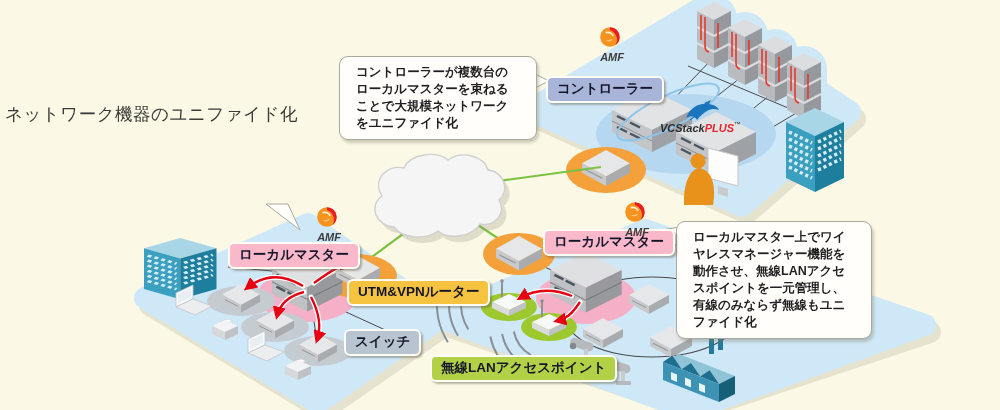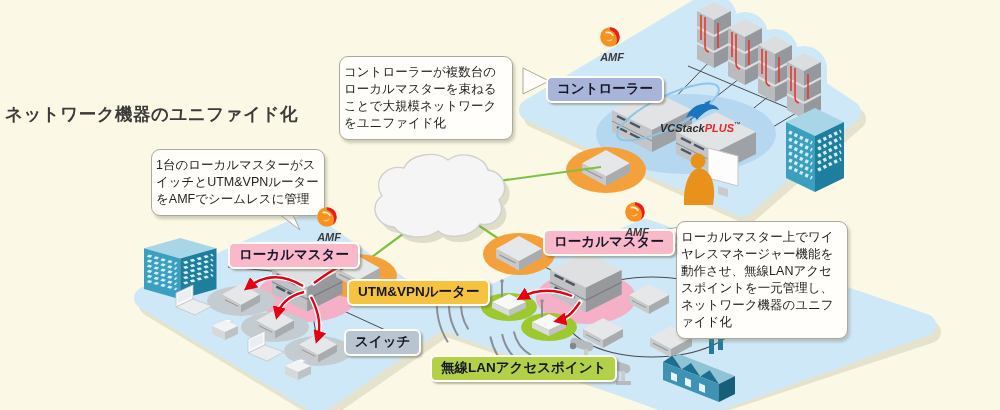--- a/index.html
+++ b/index.html
@@ -4,26 +4,26 @@
 <style>
   html,body{margin:0;padding:0;}
   .stage{
     position:relative;width:1000px;height:410px;overflow:hidden;
     background:#FBF9E5;
     font-family:"Liberation Sans",sans-serif;
   }
   .scene{position:absolute;left:0;top:0;}
   .title{
     position:absolute;left:5px;top:102px;
-    font-size:17.5px;font-weight:bold;color:#3b3b3b;letter-spacing:.5px;
+    font-size:17.5px;font-weight:normal;color:#3b3b3b;letter-spacing:.5px;
   }
   .callout{
     position:absolute;background:#FFFEFB;border:1px solid #A9A99E;border-radius:9px;
     box-shadow:2px 3px 3px rgba(120,120,95,.35);
-    padding:7px 4px;font-size:12.5px;line-height:1.36;color:#1f1f1f;
+    padding:7px 16px;font-size:12.5px;line-height:1.36;color:#1f1f1f;font-weight:bold;
   }
   .co-controller{left:339px;top:56px;width:164px;}
   .co-left{left:151px;top:149px;width:164px;}
   .co-right{left:676px;top:221px;width:162px;}
   .nlabel{
     position:absolute;border-radius:6px;border:2px solid #FDFDF6;
     box-shadow:2px 2px 2px rgba(100,100,75,.45);
     padding:2px 9px 3px;font-size:13.5px;font-weight:bold;color:#16162b;white-space:nowrap;
   }
   .lb-controller{left:546px;top:63px;background:#A8B5D8;margin-top:13px;}
@@ -321,22 +321,21 @@
   <g fill="#FFFEFB" stroke="#A9A99E" stroke-width="1">
     <polygon points="523,68 549,81 523,94"></polygon>
     <polygon points="266,204 300,230 288,204"></polygon>
     <polygon points="680,227 649,232 680,247"></polygon>
   </g>
 </svg>
 
 <div class="title">ネットワーク機器のユニファイド化</div>
 
 <div class="callout co-controller">コントローラーが複数台のローカルマスターを束ねることで大規模ネットワークをユニファイド化</div>
-<div class="callout co-left">1台のローカルマスターがスイッチとUTM&amp;VPNルーターをAMFでシームレスに管理</div>
-<div class="callout co-right">ローカルマスター上でワイヤレスマネージャー機能を動作させ、無線LANアクセスポイントを一元管理し、ネットワーク機器のユニファイド化</div>
+<div class="callout co-right">ローカルマスター上でワイヤレスマネージャー機能を動作させ、無線LANアクセスポイントを一元管理し、有線のみならず無線もユニファイド化</div>
 
 <div class="nlabel lb-controller">コントローラー</div>
 <div class="nlabel lb-lm-left">ローカルマスター</div>
 <div class="nlabel lb-switch">スイッチ</div>
 <div class="nlabel lb-utm">UTM&amp;VPNルーター</div>
 <div class="nlabel lb-lm-right">ローカルマスター</div>
 <div class="nlabel lb-wlan">無線LANアクセスポイント</div>
 
 <div class="amf-logo amf-a1">
   <svg width="26" height="26" viewBox="0 0 24 24">

